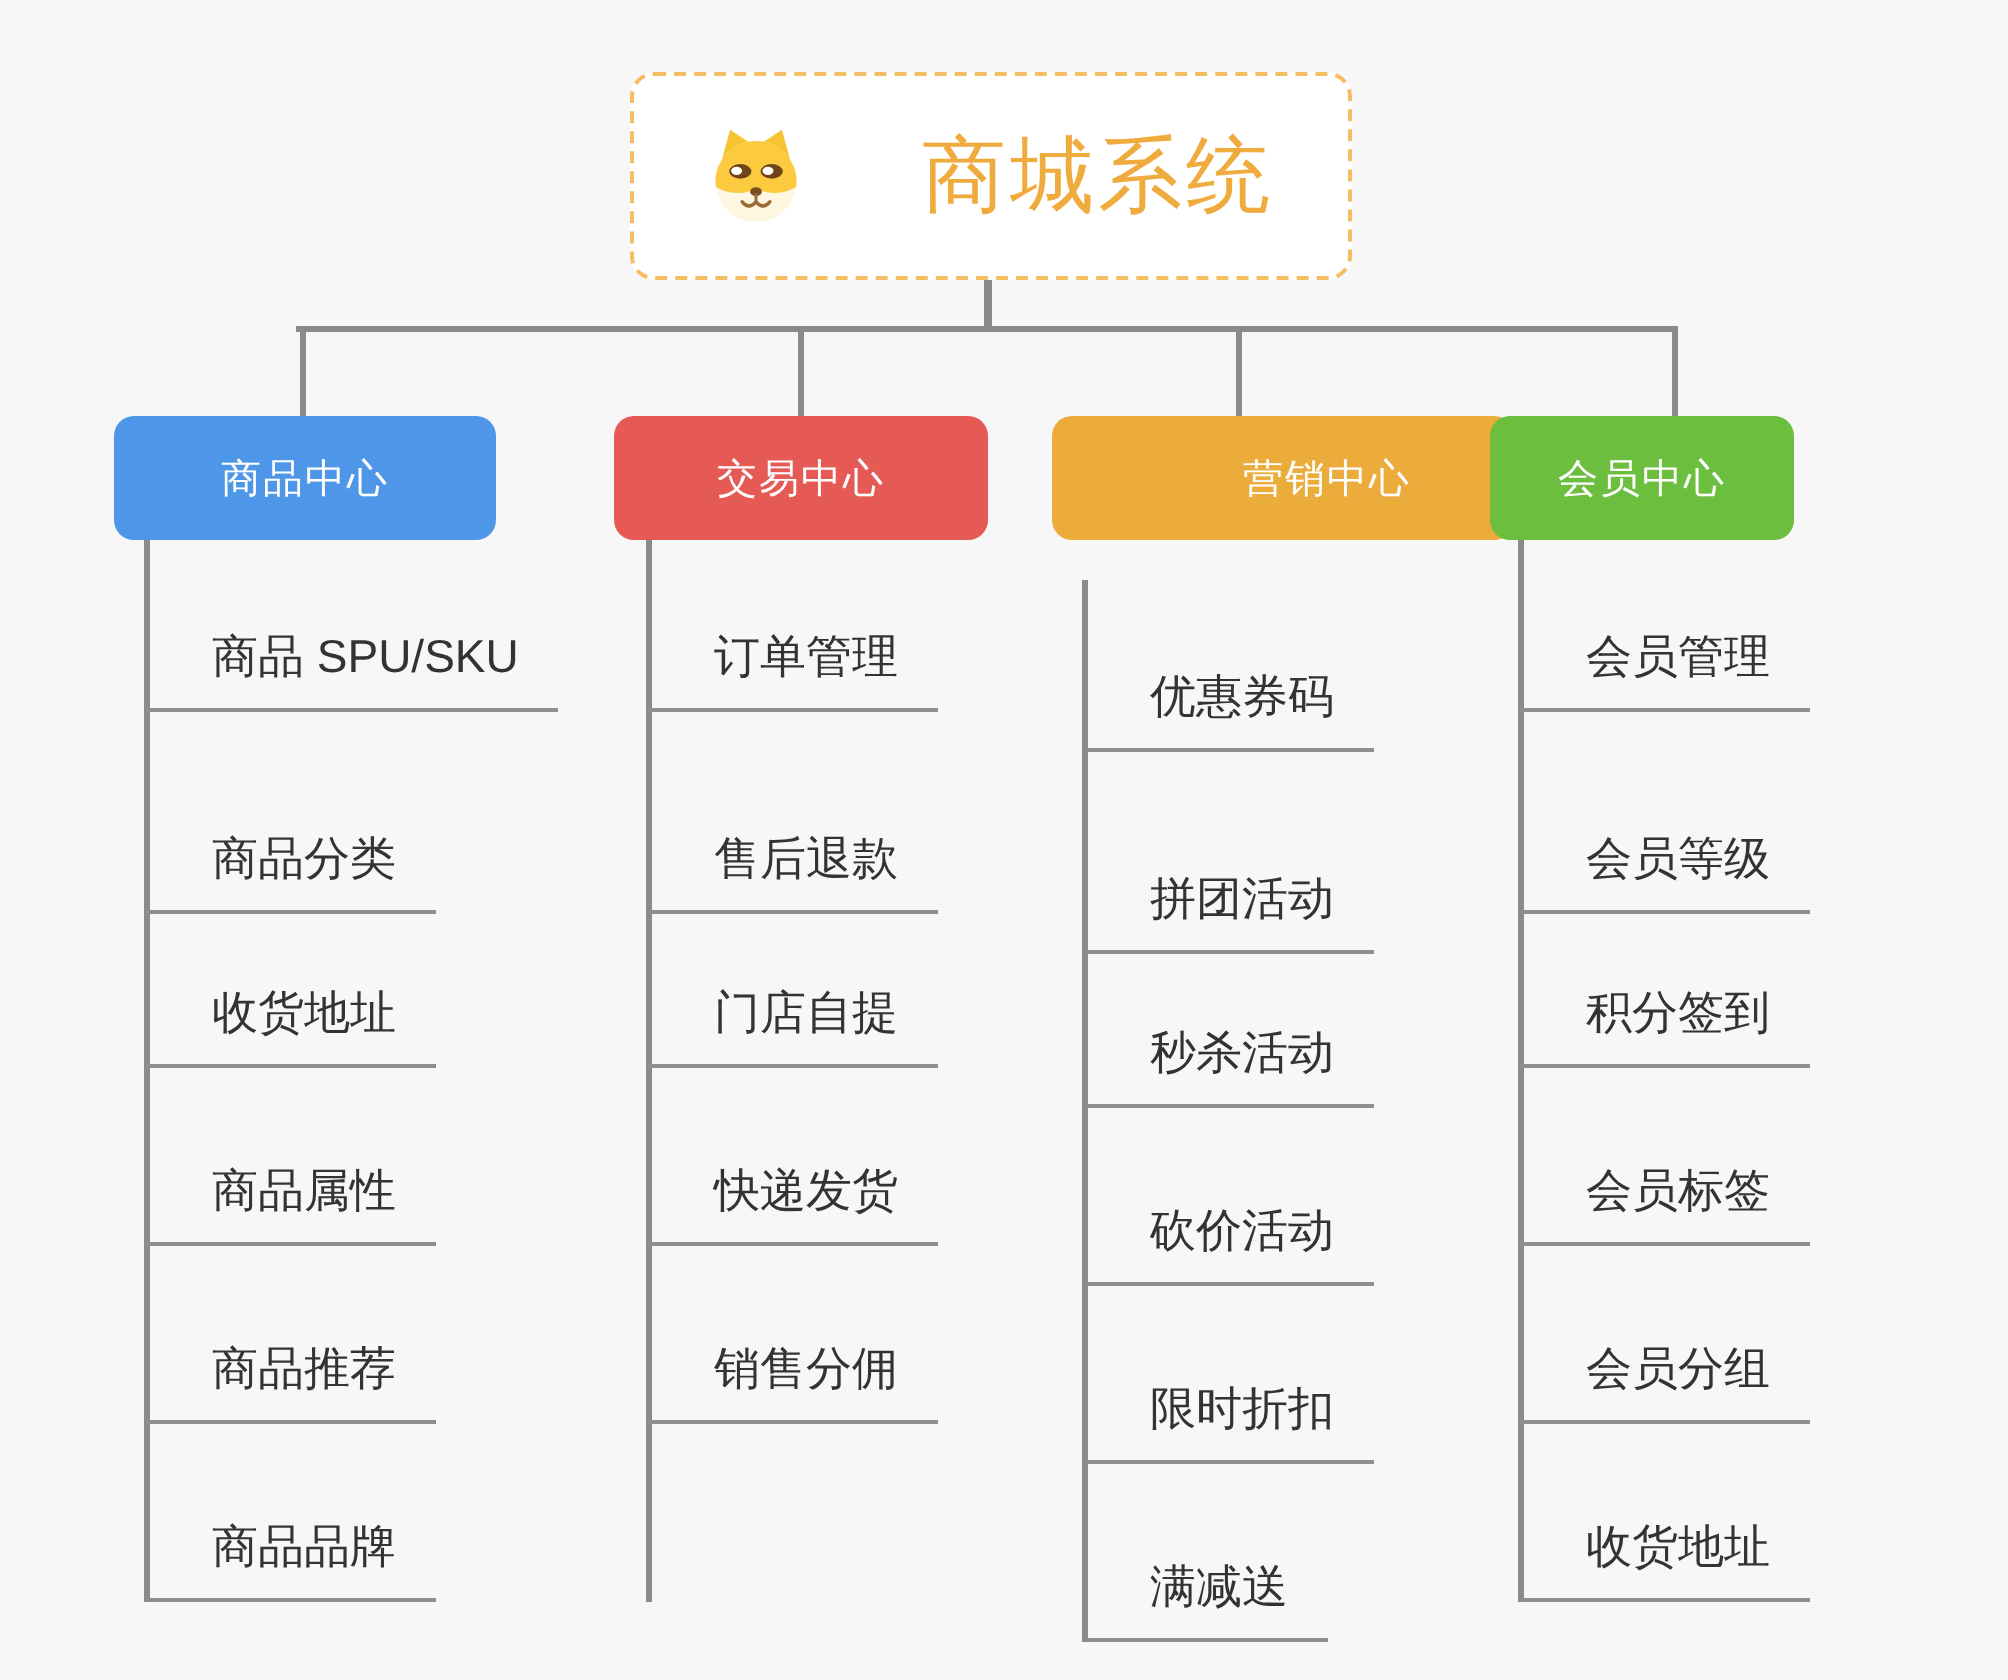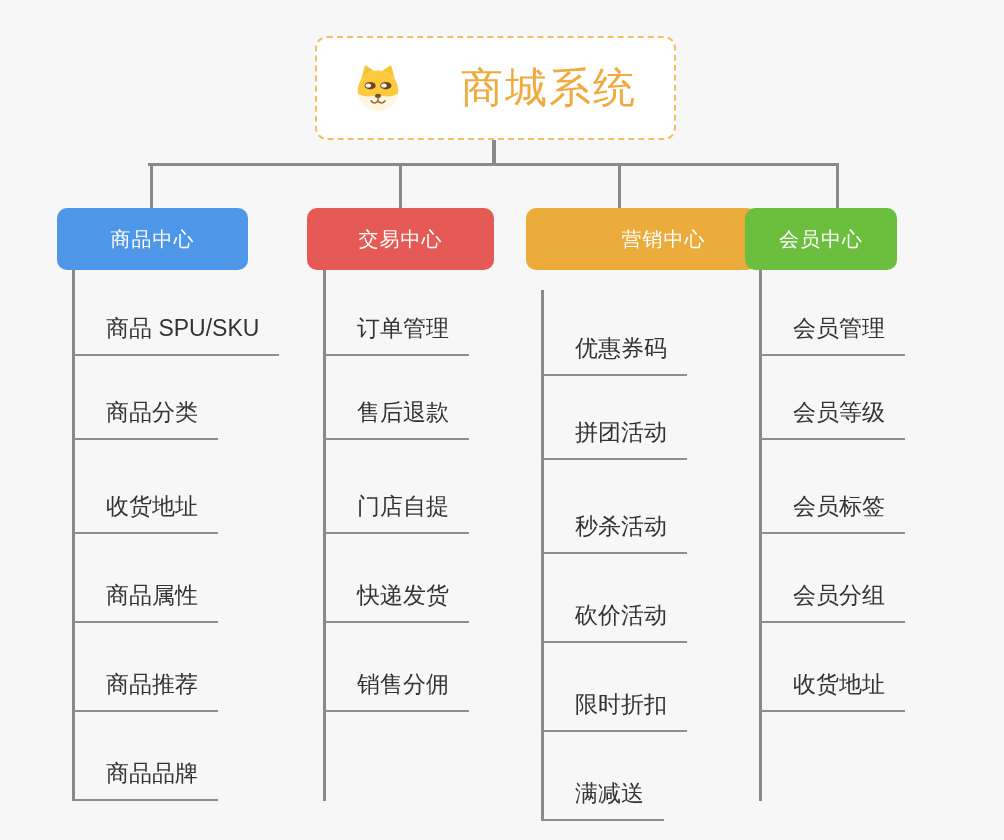--- a/index.html
+++ b/index.html
@@ -37,21 +37,21 @@
   .c1{left:72px;}
   .c2{left:323px;}
   .c3{left:541px;margin-top:20px;}
   .c4{left:759px;}
   .trunk{position:absolute;left:0;top:0;width:3px;height:531px;background:#8A8A8A;}
   .leaf{position:absolute;left:1px;height:46px;box-sizing:border-box;
     display:flex;align-items:flex-end;white-space:nowrap;
     padding:0 20px 10px 33px;border-bottom:2px solid #8E8E8E;
     font-size:23px;color:#333333;}
   .leaf:nth-of-type(2){top:40px;}
-  .leaf:nth-of-type(3){top:124px;font-family:Liberation Serif, serif;}
+  .leaf:nth-of-type(3){top:141px;font-family:Liberation Serif, serif;}
   .leaf:nth-of-type(4){top:218px;}
   .leaf:nth-of-type(5){top:307px;}
   .leaf:nth-of-type(6){top:396px;}
   .leaf:nth-of-type(7){top:485px;}
 </style>
 </head>
 <body>
 
 <div class="canvas" style="background: rgb(247, 247, 247);">
 
@@ -117,18 +117,19 @@
     <div class="leaf">秒杀活动</div>
     <div class="leaf">砍价活动</div>
     <div class="leaf">限时折扣</div>
     <div class="leaf">满减送</div>
   </div>
 
   <div class="col c4">
     <div class="trunk" style="background: rgb(138, 138, 138);"></div>
     <div class="leaf">会员管理</div>
     <div class="leaf">会员等级</div>
+    <div class="leaf">积分签到</div>
     <div class="leaf">会员标签</div>
     <div class="leaf">会员分组</div>
     <div class="leaf">收货地址</div>
   </div>
 
 </div>
 
 </body></html>

